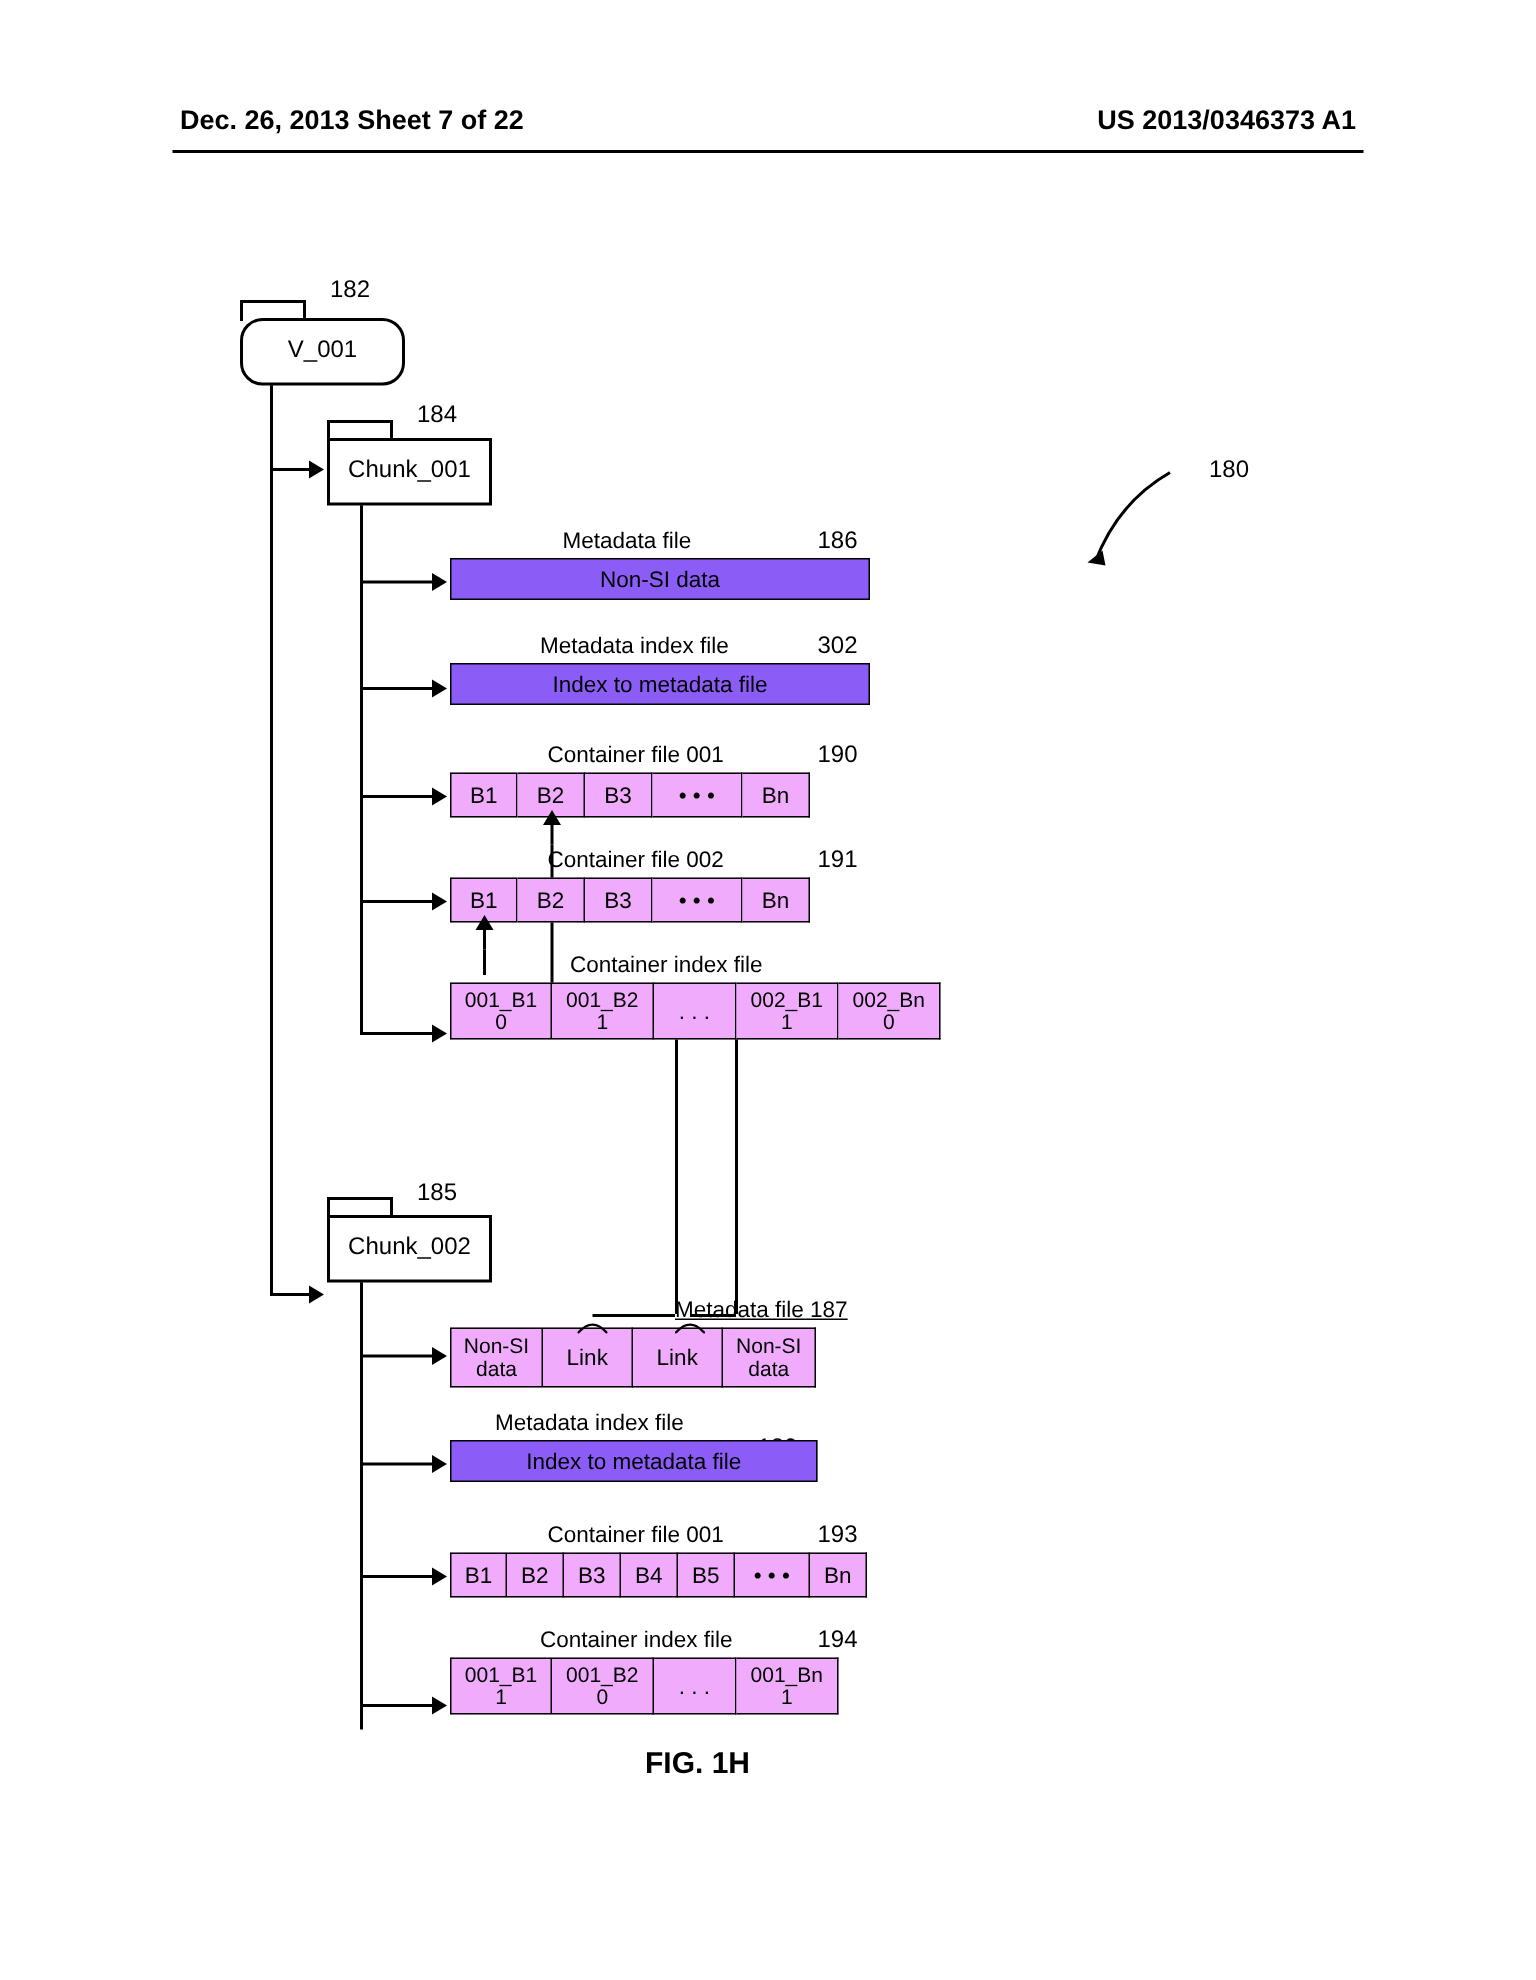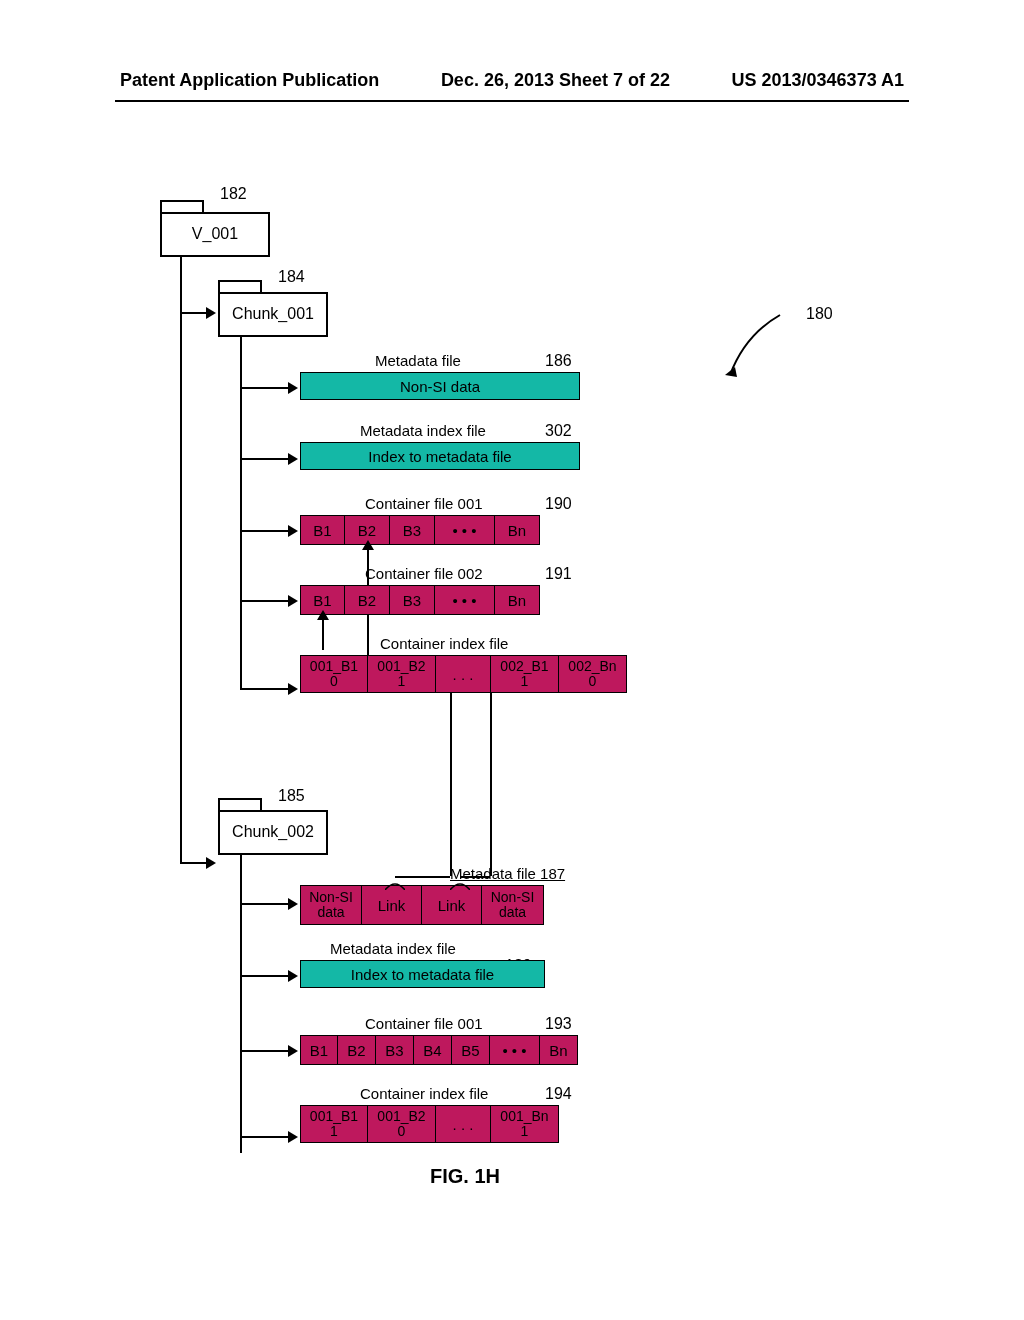--- a/index.html
+++ b/index.html
@@ -59,37 +59,37 @@
     font-size: 16px;
   }
   .box-label {
     position: absolute;
     font-size: 15px;
     text-align: center;
   }
   .databox {
     position: absolute;
     border: 1.5px solid #000;
-    background: #14b8a6;
+    background: #8b5cf6;
     display: flex;
     align-items: center;
     justify-content: center;
     font-size: 15px;
   }
   .cellrow {
     position: absolute;
     display: flex;
   }
   .cell {
     border: 1.5px solid #000;
     display: flex;
     align-items: center;
     justify-content: center;
     font-size: 15px;
-    background: #be185d;
+    background: #f0abfc;
   }
   .twoline { flex-direction: column; line-height: 1.1; font-size: 14px; }
   .fig-label {
     position: absolute;
     font-size: 20px;
     font-weight: bold;
   }
   
   .elbow {
     position: absolute;
@@ -136,30 +136,29 @@
     position: absolute;
     width: 60px;
     height: 70px;
   }
   .curve180 svg { overflow: visible; }
 </style>
 </head>
 <body>
 
 <div class="header">
-  <span>Patent Application Publication</span>
   <span>Dec. 26, 2013  Sheet 7 of 22</span>
   <span>US 2013/0346373 A1</span>
 </div>
 <div class="header-line"></div>
 
 <div class="diagram">
 
   <div class="ref" style="left:70px; top:-5px;">182</div>
-  <div class="folder" style="left:10px; top:22px;">
+  <div class="folder" style="left:10px; top:22px;border-radius:15px;">
     <span>V_001</span>
   </div>
 
   <div class="ref" style="left:656px; top:115px;">180</div>
   <div class="curve180" style="left:575px; top:125px;">
     <svg width="60" height="70">
         <path d="M55 0 Q 20 20 5 60" stroke="#000" stroke-width="2" fill="none"></path>
         <polygon points="0,60 10,52 12,62" fill="#000"></polygon>
       </svg>
   </div>

